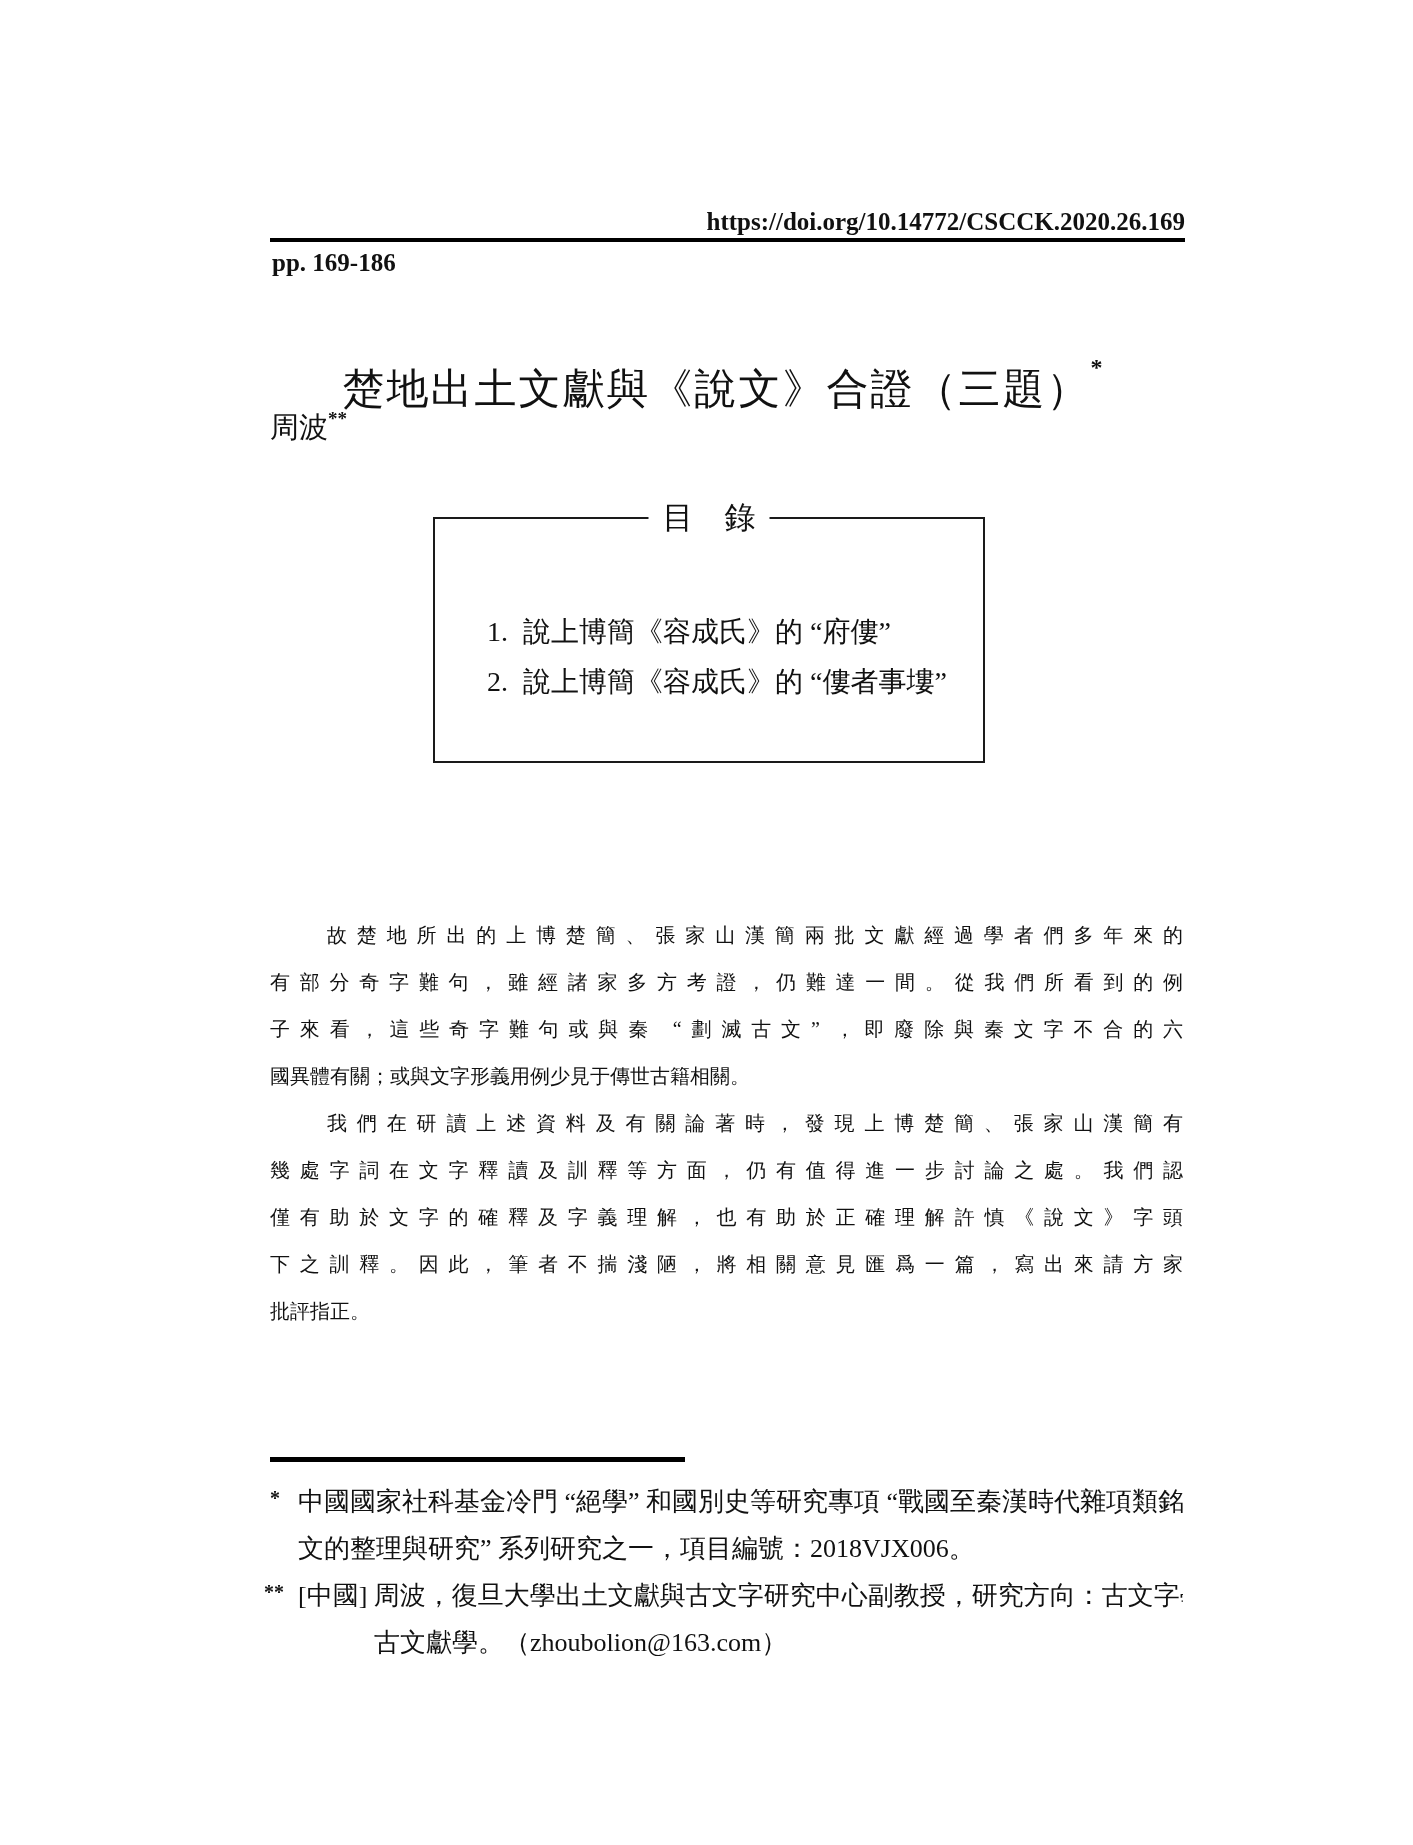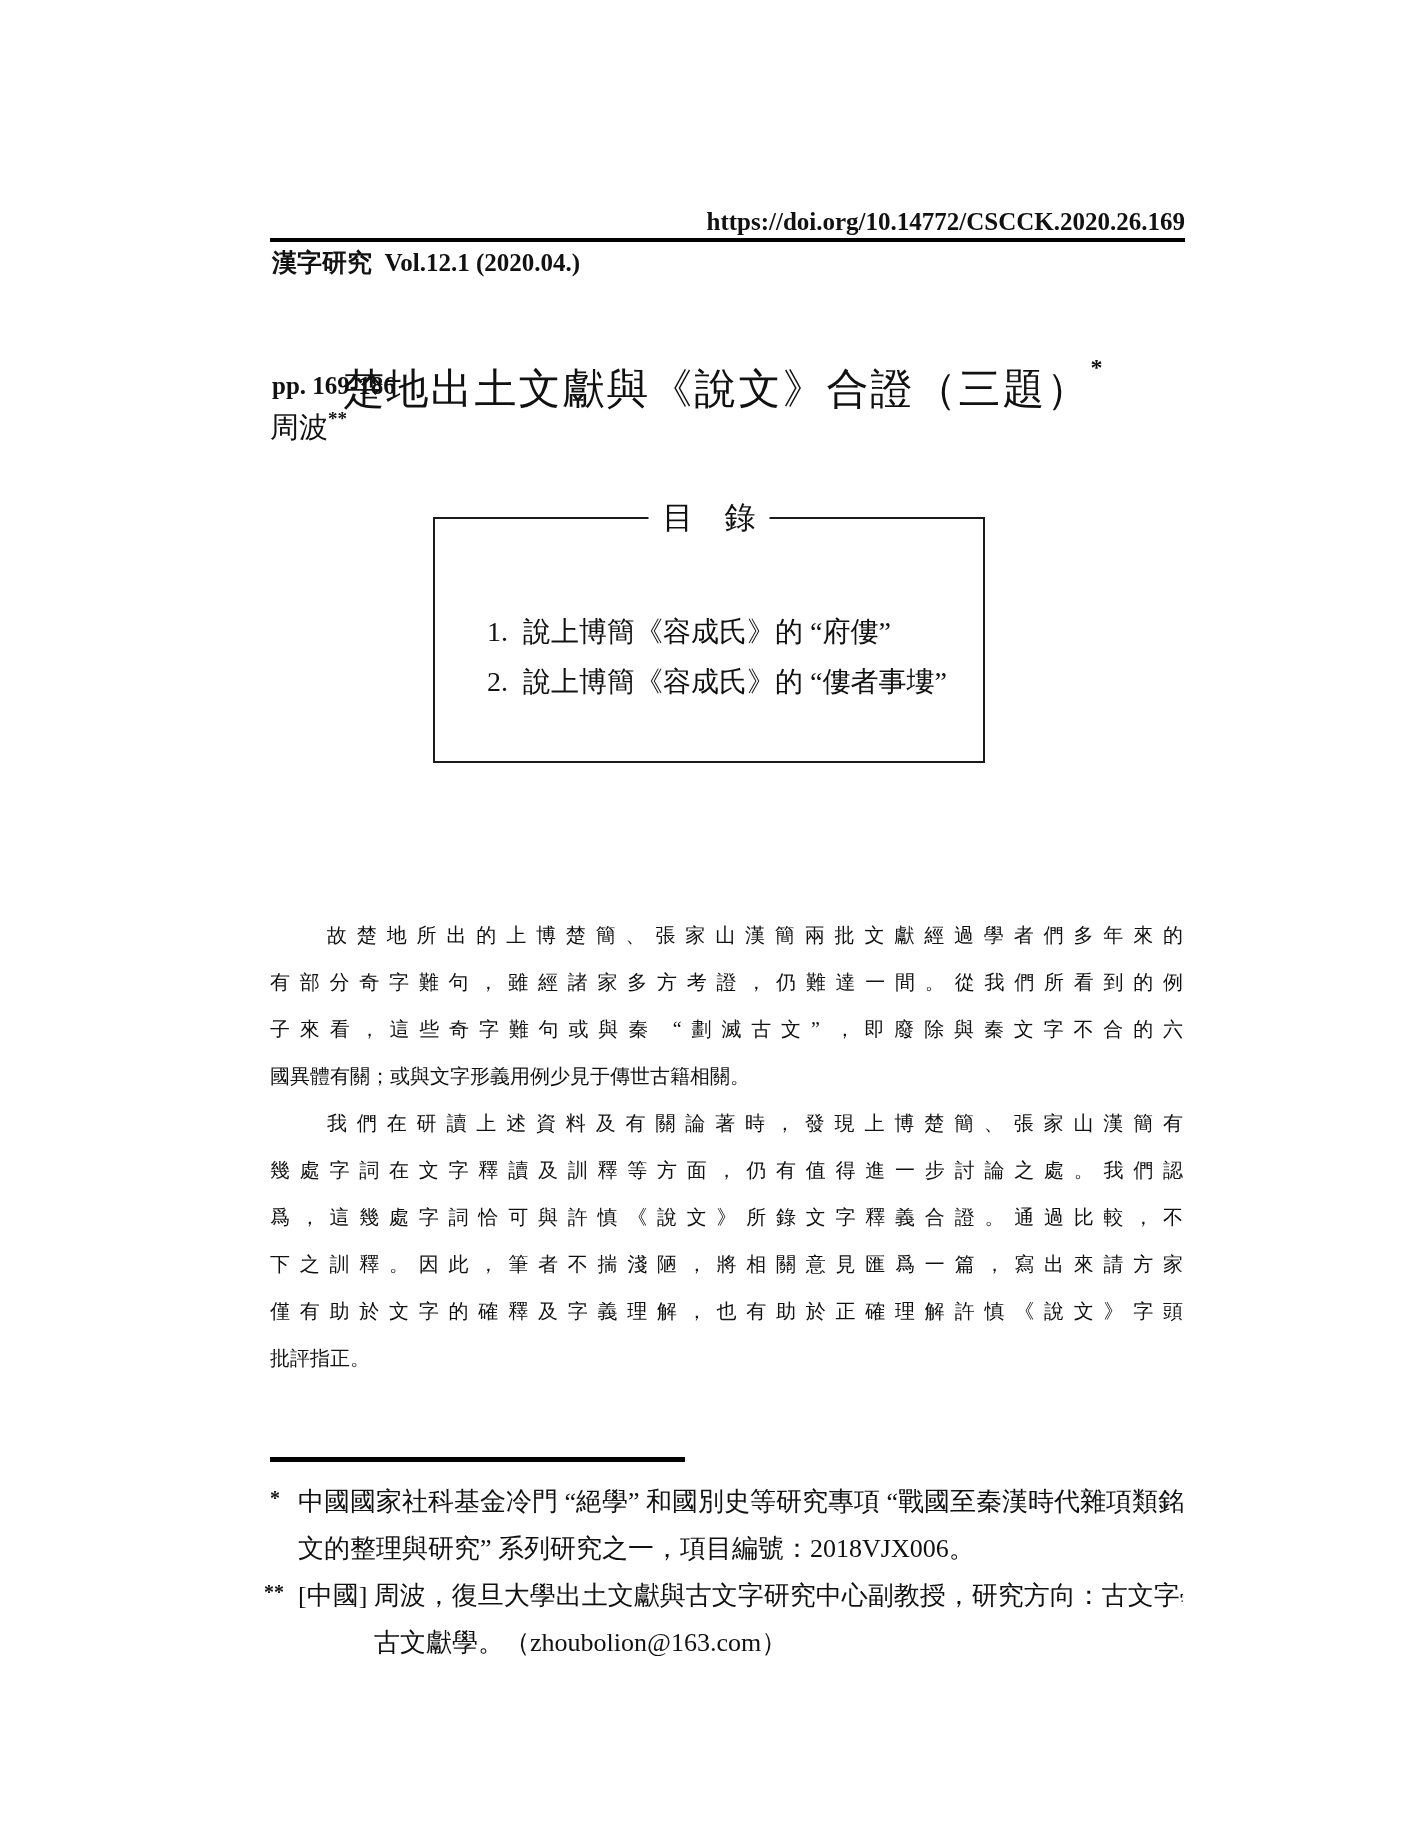--- a/index.html
+++ b/index.html
@@ -85,21 +85,20 @@
   .fn-mark.wide{left:-6px;}
   .fn-line{height:47px;white-space:nowrap;overflow:hidden;}
   .fn-line.indent2{padding-left:76px;}
 </style>
 </head>
 <body>
 
 <div class="page">
 
   <div class="hdr-left">
-    <div>漢字研究  Vol.12.1 (2020.04.)</div>
     <div>pp. 169-186</div>
   </div>
   <div class="hdr-doi">https://doi.org/10.14772/CSCCK.2020.26.169</div>
   <div class="hdr-rule"></div>
 
   <h1 class="title"><span>楚地出土文獻與《說文》合證（三題）</span><sup>*</sup></h1>
 
   <div class="author"><span>周波</span><sup>**</sup></div>
 
   <div class="toc">
@@ -110,23 +109,22 @@
     </ol>
   </div>
 
   <main class="body">
     <div class="line indent">故楚地所出的上博楚簡、張家山漢簡兩批文獻經過學者們多年來的</div>
     <div class="line">有部分奇字難句，雖經諸家多方考證，仍難達一間。從我們所看到的例</div>
     <div class="line">子來看，這些奇字難句或與秦 “劃滅古文” ，即廢除與秦文字不合的六</div>
     <div class="line short">國異體有關；或與文字形義用例少見于傳世古籍相關。</div>
     <div class="line indent">我們在研讀上述資料及有關論著時，發現上博楚簡、張家山漢簡有</div>
     <div class="line">幾處字詞在文字釋讀及訓釋等方面，仍有值得進一步討論之處。我們認</div>
-    <div class="line">爲，這幾處字詞恰可與許慎《說文》所錄文字釋義合證。通過比較，不</div>
+    <div class="line">僅有助於文字的確釋及字義理解，也有助於正確理解許慎《說文》字頭</div>
     <div class="line">下之訓釋。因此，筆者不揣淺陋，將相關意見匯爲一篇，寫出來請方家</div>
-    <div class="line">僅有助於文字的確釋及字義理解，也有助於正確理解許慎《說文》字頭</div>
     <div class="line short">批評指正。</div>
   </main>
 
   <div class="fnrule"></div>
 
   <div class="footnotes">
     <div class="fn">
       <span class="fn-mark">*</span>
       <div class="fn-line">中國國家社科基金冷門 “絕學” 和國別史等研究專項 “戰國至秦漢時代雜項類銘</div>
       <div class="fn-line">文的整理與研究” 系列研究之一，項目編號：2018VJX006。</div>

